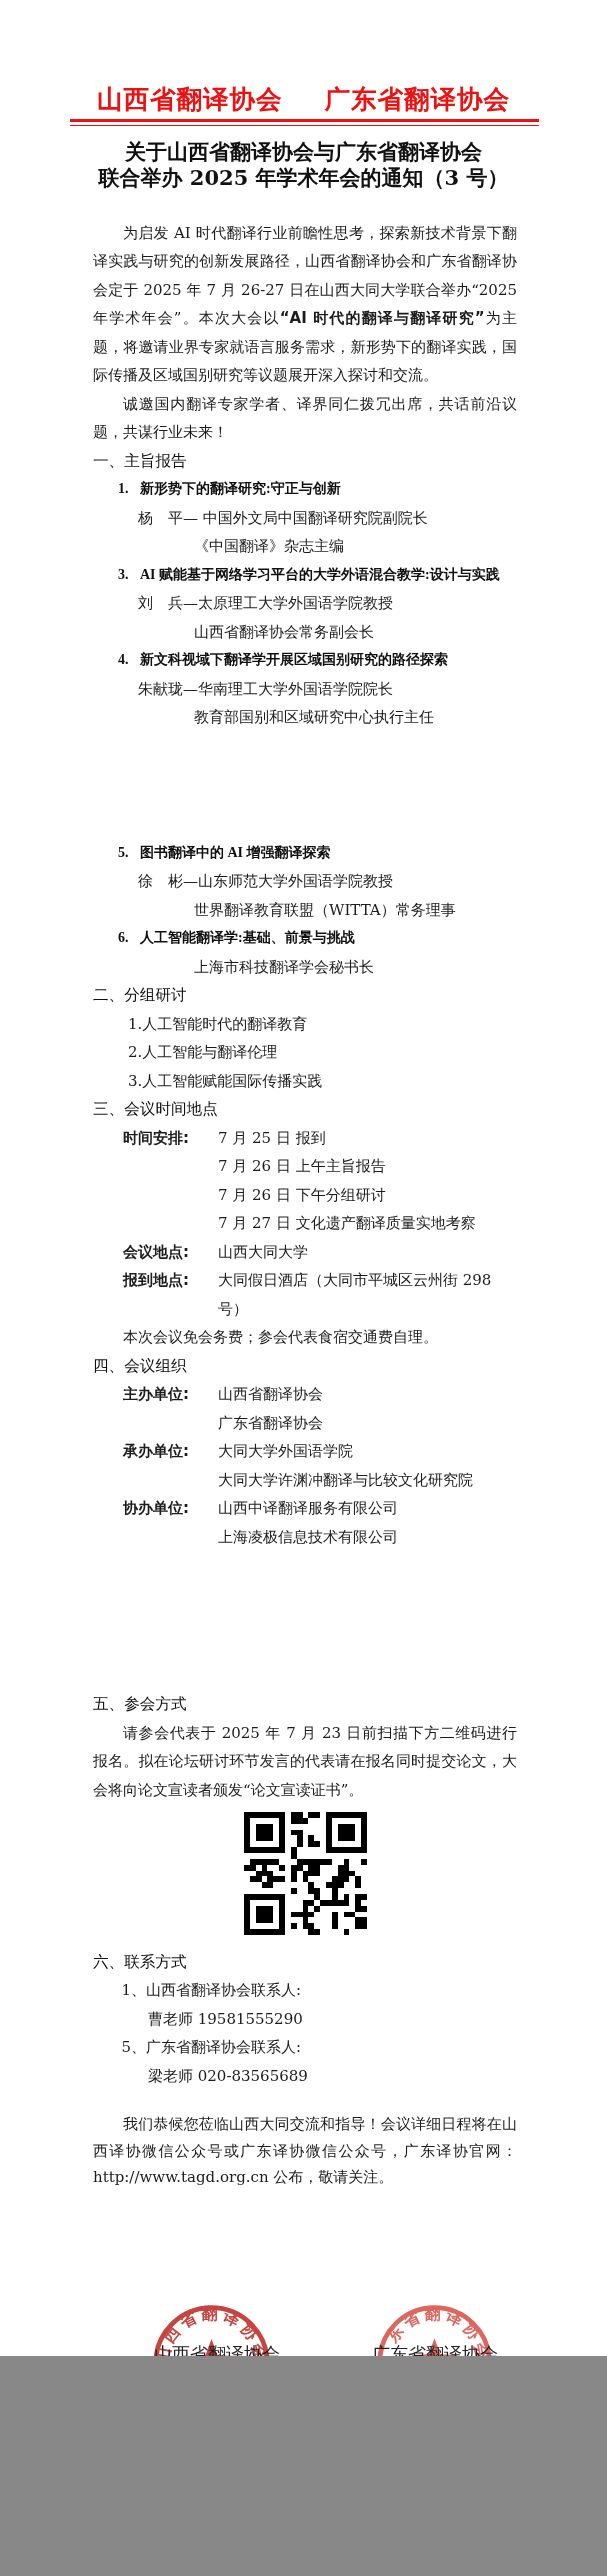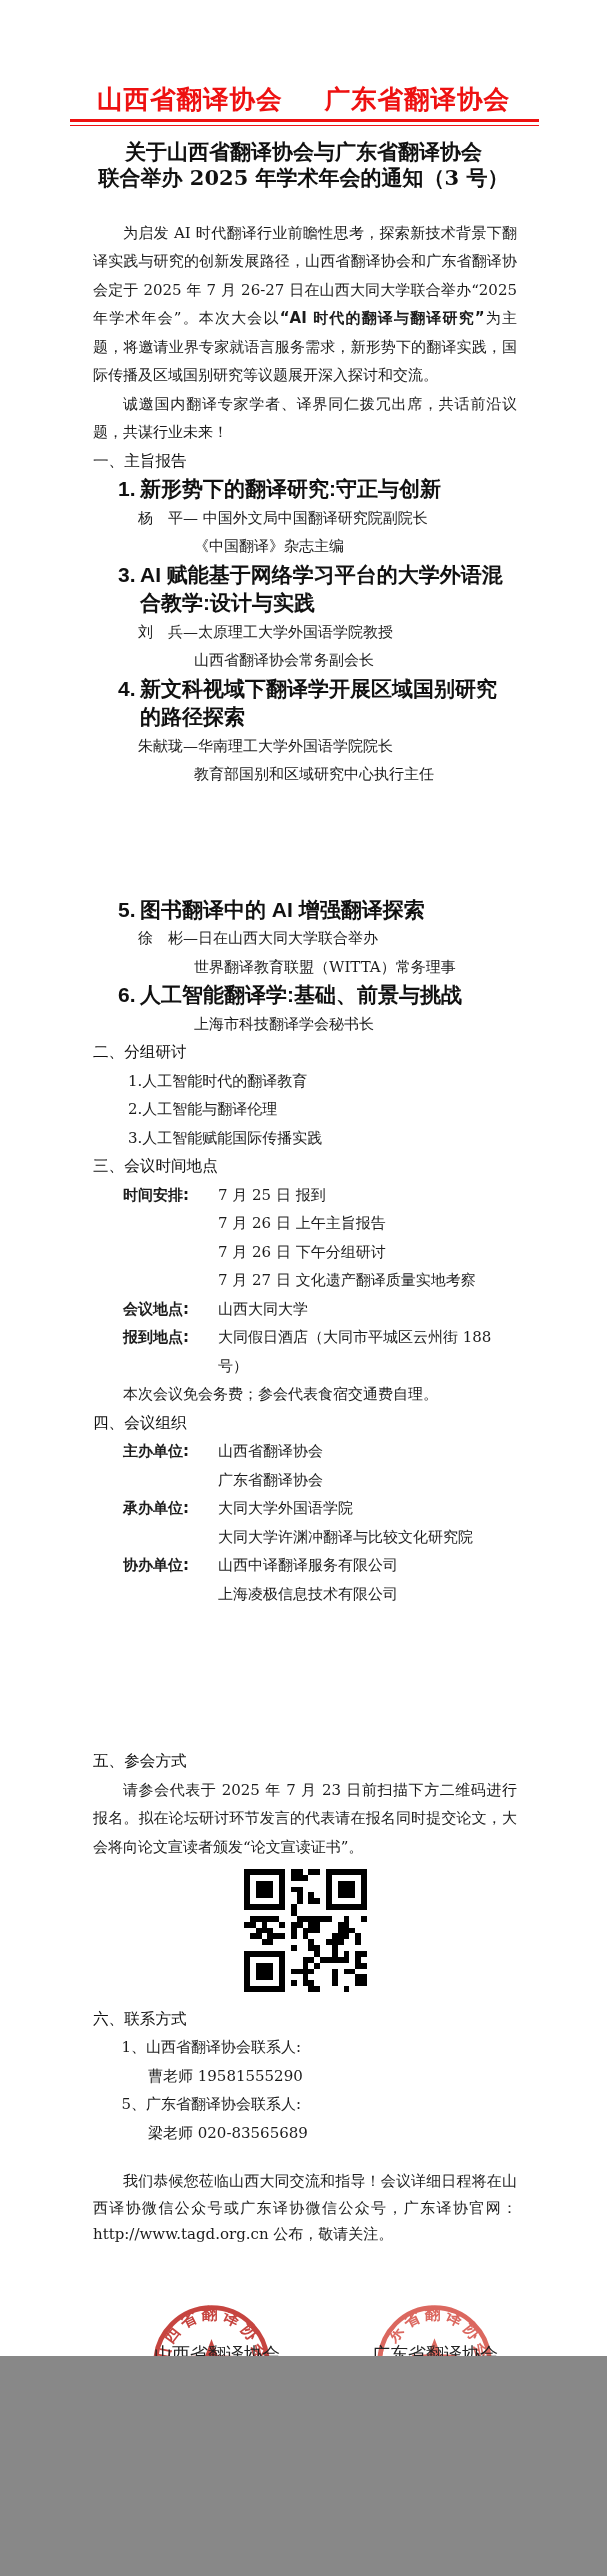--- a/index.html
+++ b/index.html
@@ -32,22 +32,22 @@
   .indent { text-indent:30px; }
   .p1 { margin-top:26.6px; }
 
   .hei { font-family:"DejaVu Sans","Liberation Sans",sans-serif; }
   .sec-heading {
     font-family:"DejaVu Sans","Liberation Sans",sans-serif;
     font-weight:normal; font-size:15.6px; line-height:28.5px; color:#111;
   }
 
   .talk-title {
-    font-family:Liberation Sans, sans-serif;
-    font-weight:bold; font-size:21px; line-height:28.5px;
+    font-family:Liberation Serif, serif;
+    font-weight:bold; font-size:14px; line-height:28.5px;
     padding-left:47px; text-indent:-22px; color:#111;
   }
   .talk-num { display:inline-block; width:22px; text-indent:0; }
   .talk-speaker { font-size:15px; line-height:28.5px; padding-left:45px; }
   .talk-role   { font-size:15px; line-height:28.5px; padding-left:101px; }
 
   .sub-item { font-size:15px; line-height:28.5px; padding-left:35px; }
 
   .kv-row {
     display:grid; grid-template-columns:95px 1fr;
@@ -118,21 +118,21 @@
     <div>
       <div class="talk-title"><span class="talk-num">4.</span><span>新文科视域下翻译学开展区域国别研究的路径探索</span></div>
       <div class="talk-speaker">朱献珑—华南理工大学外国语学院院长</div>
       <div class="talk-role">教育部国别和区域研究中心执行主任</div>
     </div>
 
     <div class="spacer-a"></div>
 
     <div>
       <div class="talk-title"><span class="talk-num">5.</span><span>图书翻译中的 AI 增强翻译探索</span></div>
-      <div class="talk-speaker">徐　彬—日在山西大同大学联合举办</div>
+      <div class="talk-speaker">徐　彬—山东师范大学外国语学院教授</div>
       <div class="talk-role">世界翻译教育联盟（WITTA）常务理事</div>
     </div>
     <div>
       <div class="talk-title"><span class="talk-num">6.</span><span>人工智能翻译学:基础、前景与挑战</span></div>
       <div class="talk-role">上海市科技翻译学会秘书长</div>
     </div>
 
     <div class="sec-heading">二、分组研讨</div>
     <div class="sub-item">1.人工智能时代的翻译教育</div>
     <div class="sub-item">2.人工智能与翻译伦理</div>
@@ -145,21 +145,21 @@
     </div>
     <div class="kv-cont">7 月 26 日  上午主旨报告</div>
     <div class="kv-cont">7 月 26 日  下午分组研讨</div>
     <div class="kv-cont">7 月 27 日  文化遗产翻译质量实地考察</div>
     <div class="kv-row">
       <span class="kv-label">会议地点:</span>
       <span>山西大同大学</span>
     </div>
     <div class="kv-row">
       <span class="kv-label">报到地点:</span>
-      <span>大同假日酒店（大同市平城区云州街 188 号）</span>
+      <span>大同假日酒店（大同市平城区云州街 298 号）</span>
     </div>
     <div class="fee-note">本次会议免会务费；参会代表食宿交通费自理。</div>
 
     <div class="sec-heading">四、会议组织</div>
     <div class="kv-row">
       <span class="kv-label">主办单位:</span>
       <span>山西省翻译协会</span>
     </div>
     <div class="kv-row">
       <span class="kv-label"></span>

